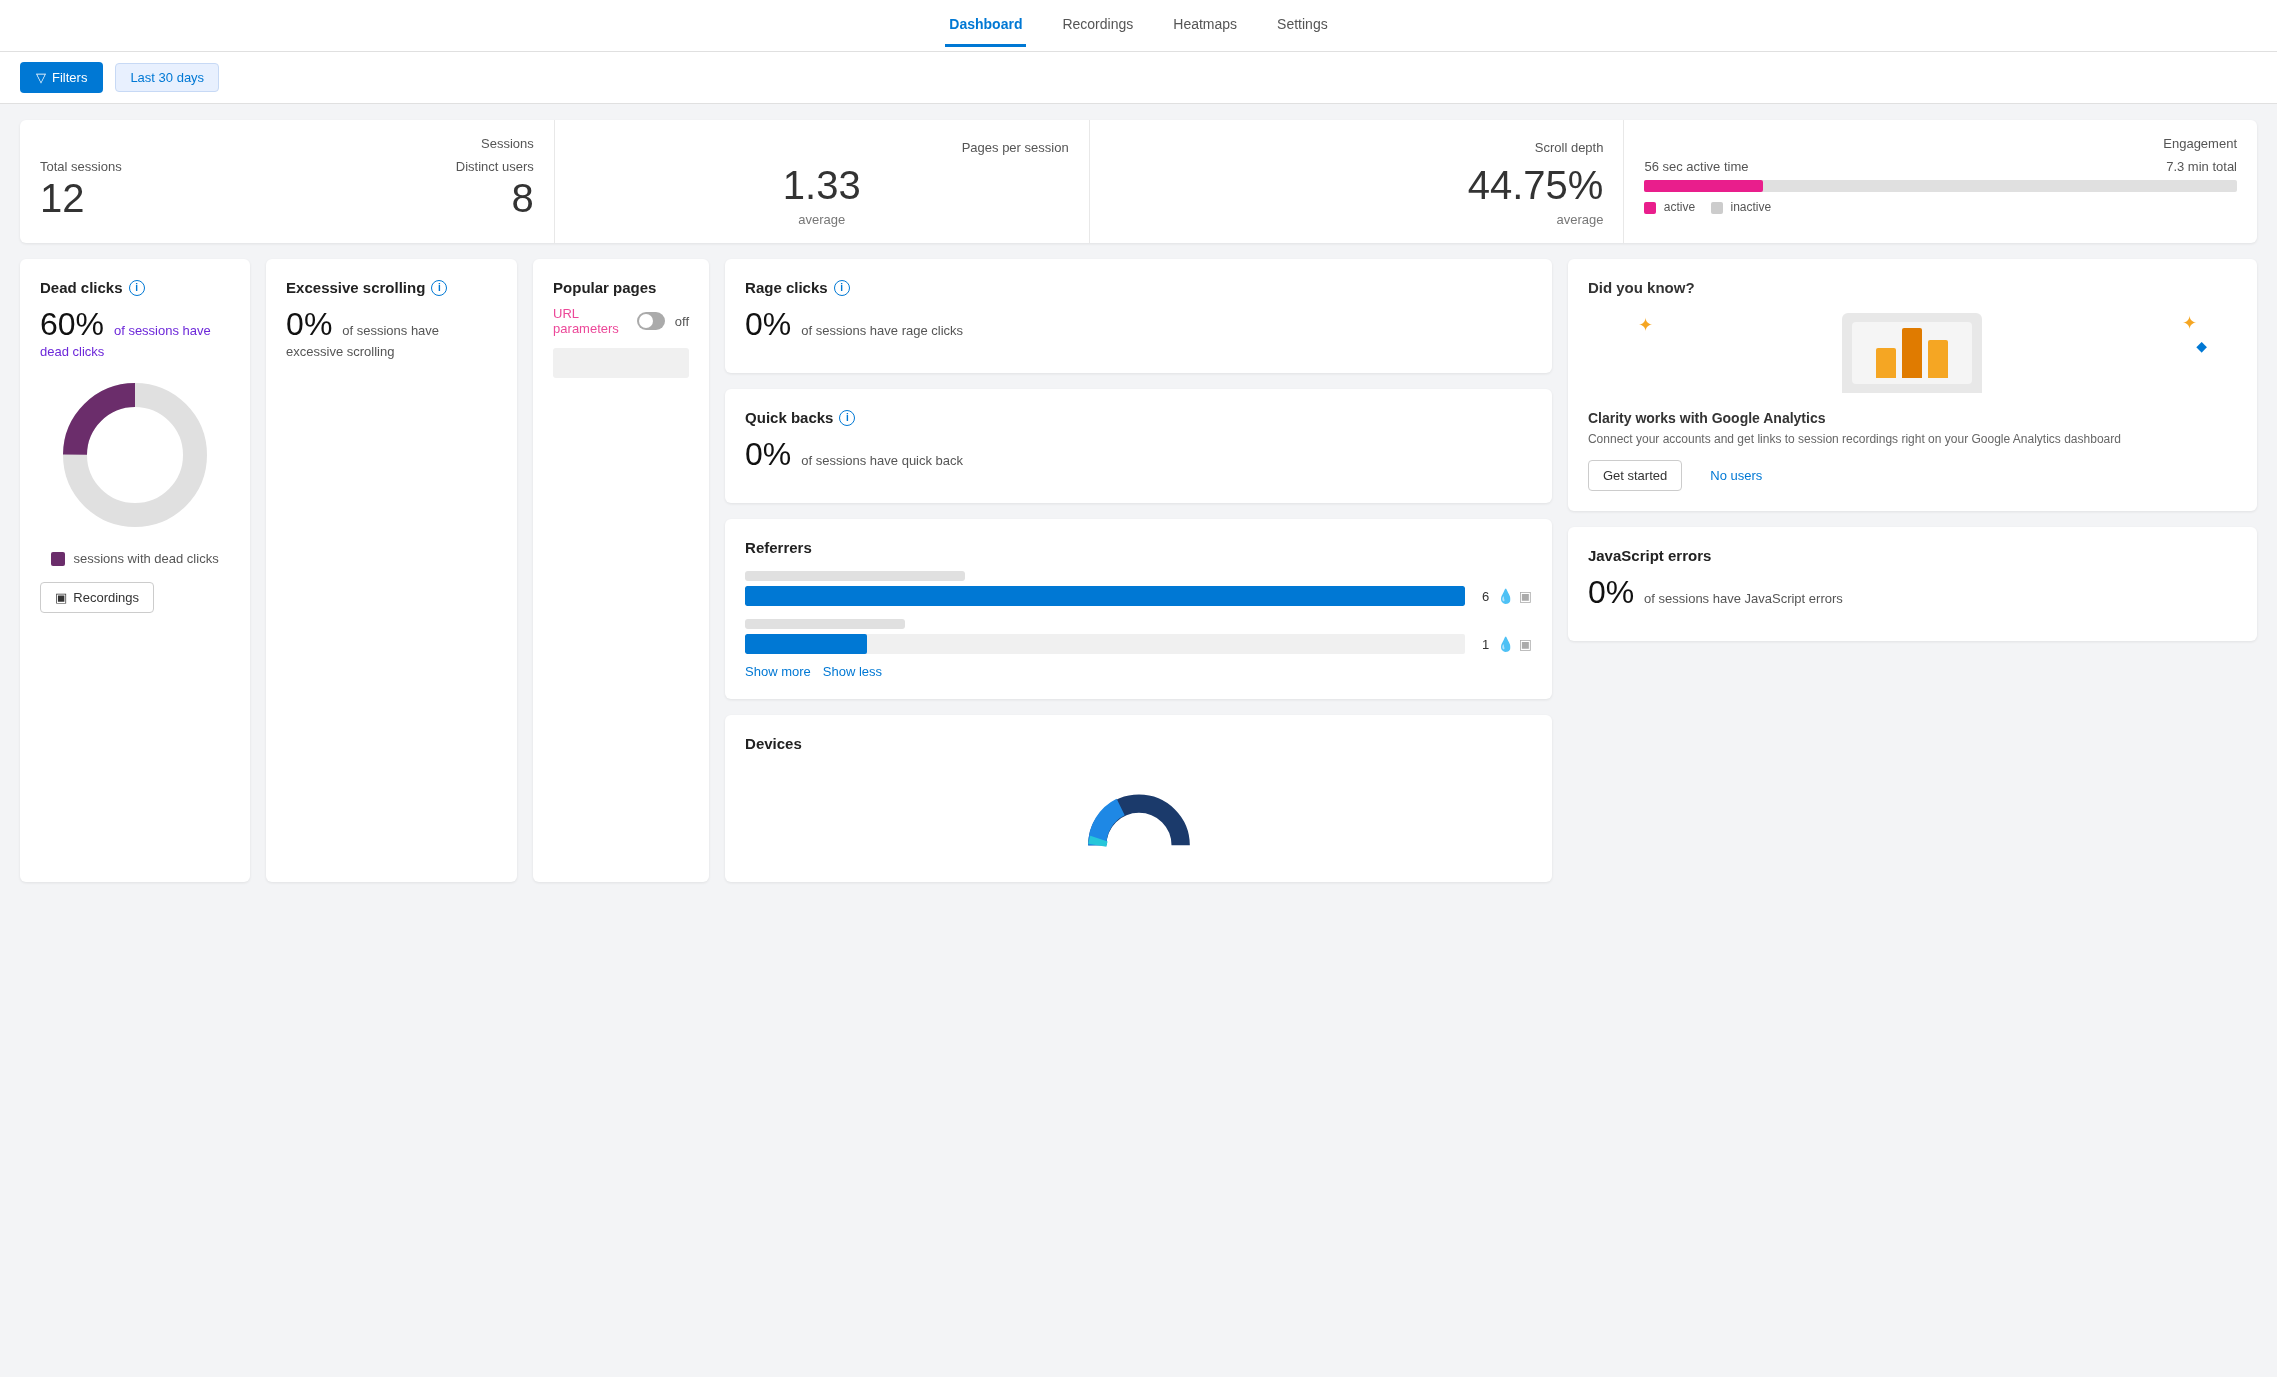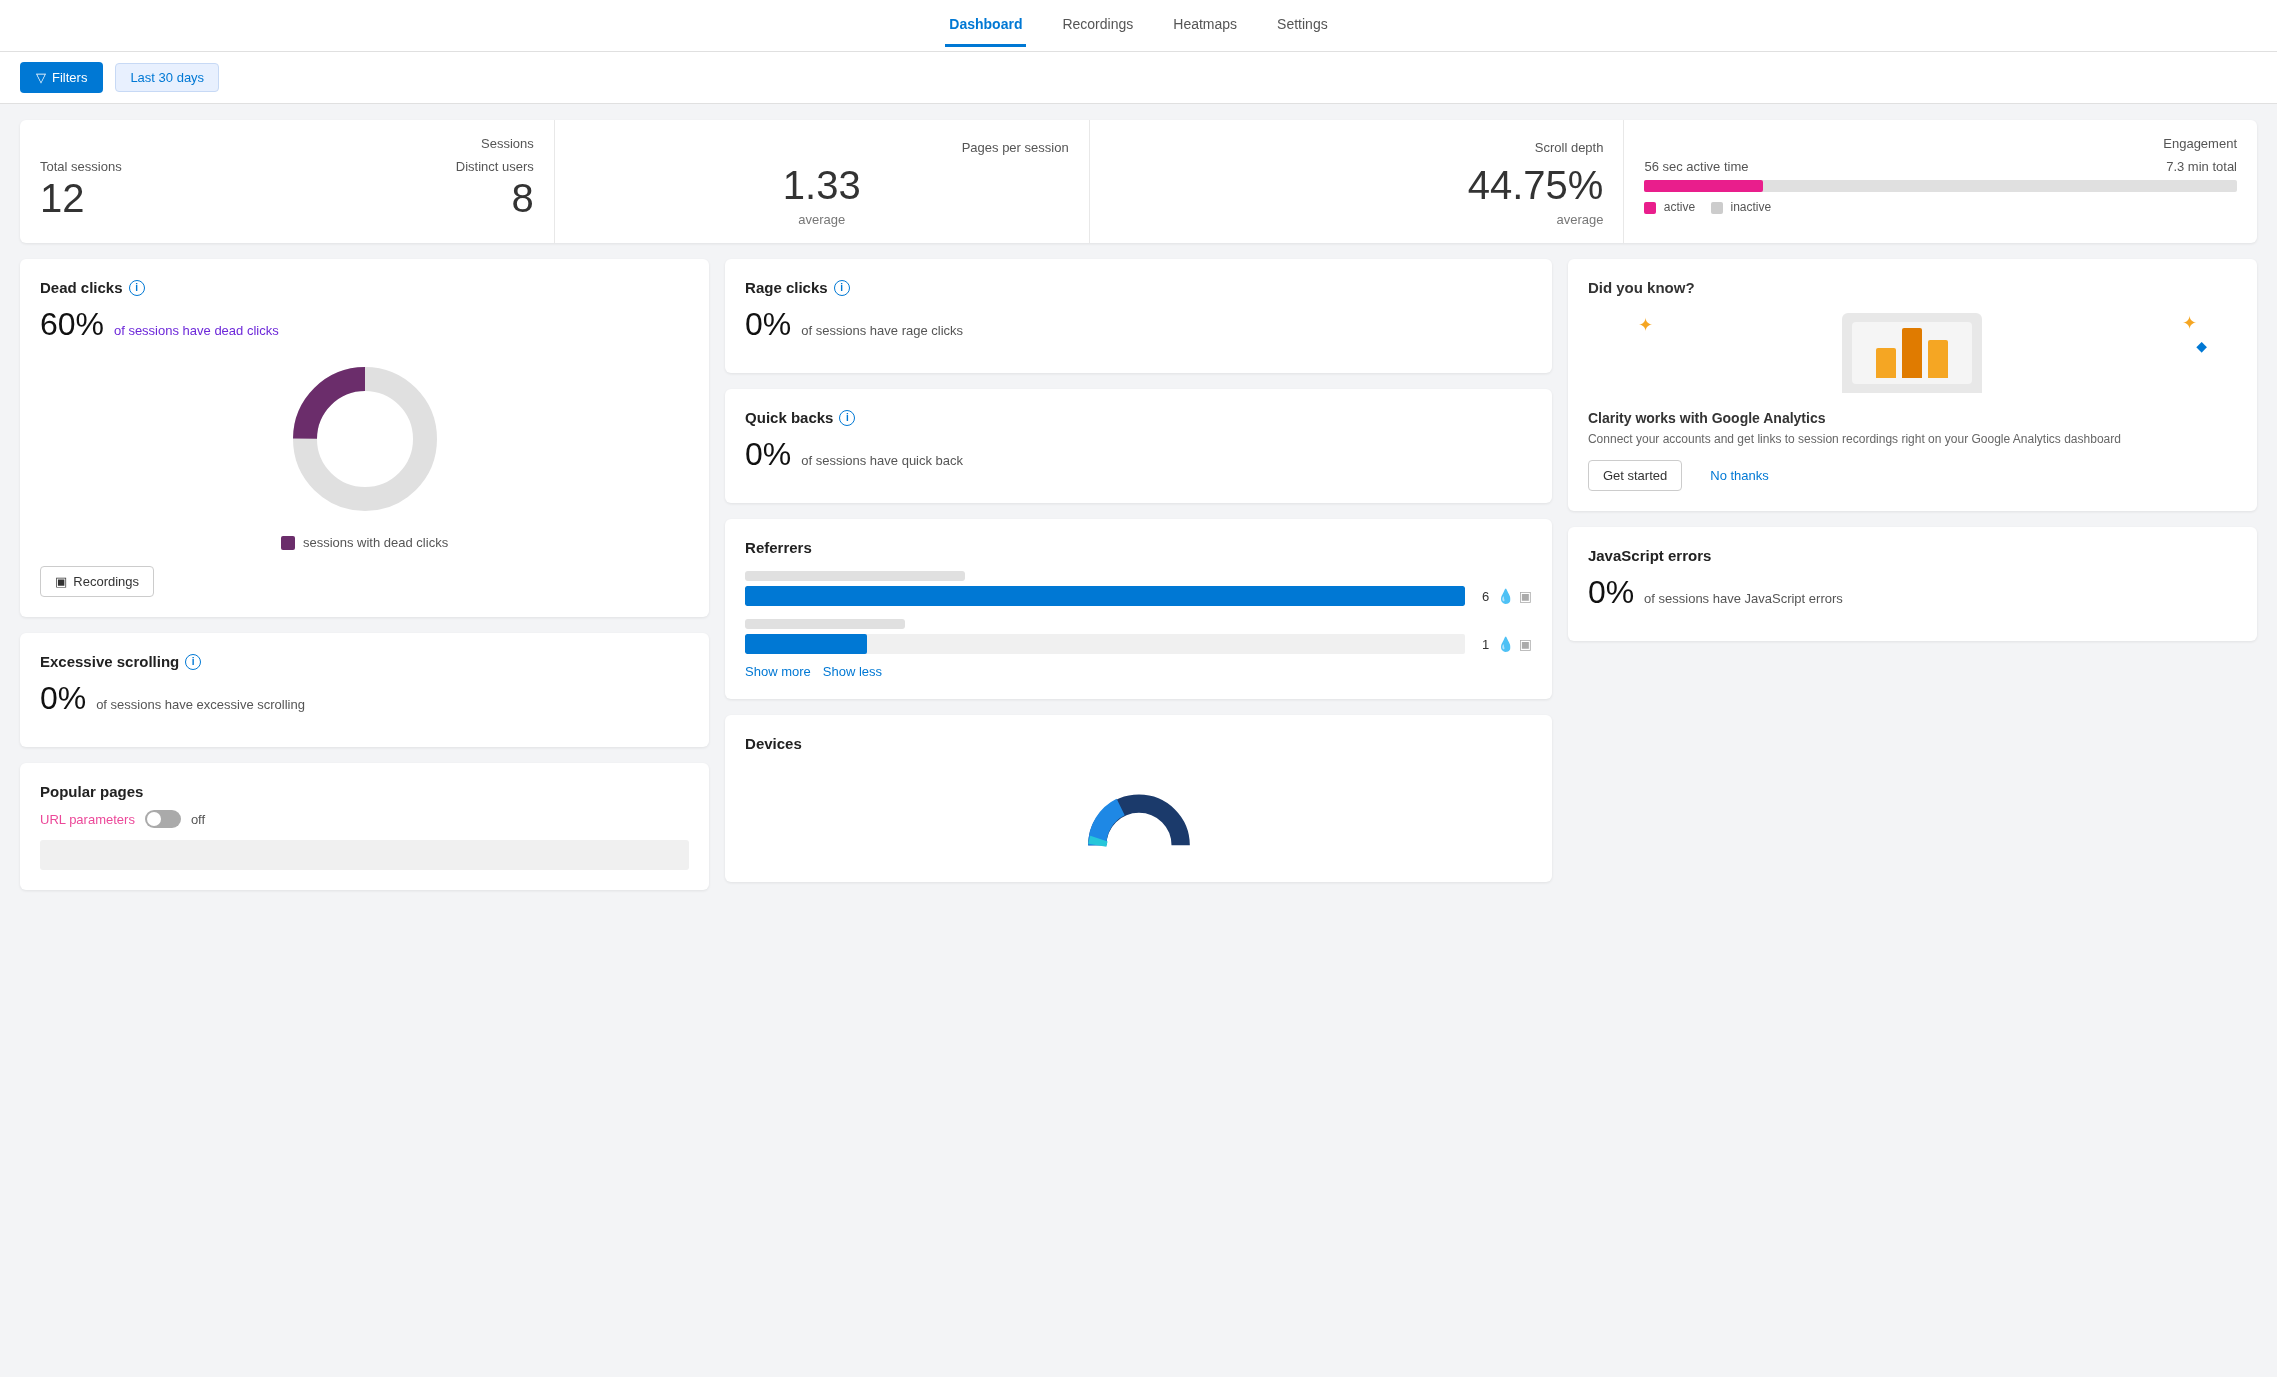--- a/index.html
+++ b/index.html
@@ -84,21 +84,21 @@
     .get-started-btn { border: 1px solid #ccc; background: #fff; color: #333; border-radius: 4px; padding: 7px 14px; font-size: 13px; cursor: pointer; }
     .no-thanks-link { color: #0078d4; font-size: 13px; cursor: pointer; }
 
     
     .js-errors { background: #fff; border-radius: 6px; padding: 20px; box-shadow: 0 1px 3px rgba(0,0,0,0.08); }
 
     
     .os-section { background: #fff; border-radius: 6px; padding: 20px; box-shadow: 0 1px 3px rgba(0,0,0,0.08); }
 
     
-    .left-col { display: flex; flex-direction: column; gap: 16px; }
+    .left-col { display: flex; flex-direction: row; gap: 16px; }
     .excessive-card { background: #fff; border-radius: 6px; padding: 20px; box-shadow: 0 1px 3px rgba(0,0,0,0.08); }
     .popular-card { background: #fff; border-radius: 6px; padding: 20px; box-shadow: 0 1px 3px rgba(0,0,0,0.08); }
 
     
     .mid-col { display: flex; flex-direction: column; gap: 16px; }
 
     
     .donut-svg { overflow: visible; }
 
     
@@ -335,21 +335,21 @@
               <div class="bar-chart-bar" style="width:20px;height:38px;background:#f5a623;"></div>
             </div>
           </div>
           <span class="sparkle" style="top:4px;right:40px;color:#f5a623;">✦</span>
           <span class="sparkle2" style="top:30px;right:30px;color:#0078d4;">◆</span>
         </div>
         <div class="dyk-headline">Clarity works with Google Analytics</div>
         <div class="dyk-desc">Connect your accounts and get links to session recordings right on your Google Analytics dashboard</div>
         <div class="dyk-actions">
           <button class="get-started-btn">Get started</button>
-          <span class="no-thanks-link">No thanks</span>
+          <span class="no-thanks-link">No users</span>
         </div>
       </div>
 
       <div class="js-errors">
         <div class="card-title">
           <span>JavaScript errors</span>
         </div>
         <div style="margin:10px 0;">
           <span class="percent-big">0%</span>
           <span class="percent-desc">of sessions have JavaScript errors</span>

